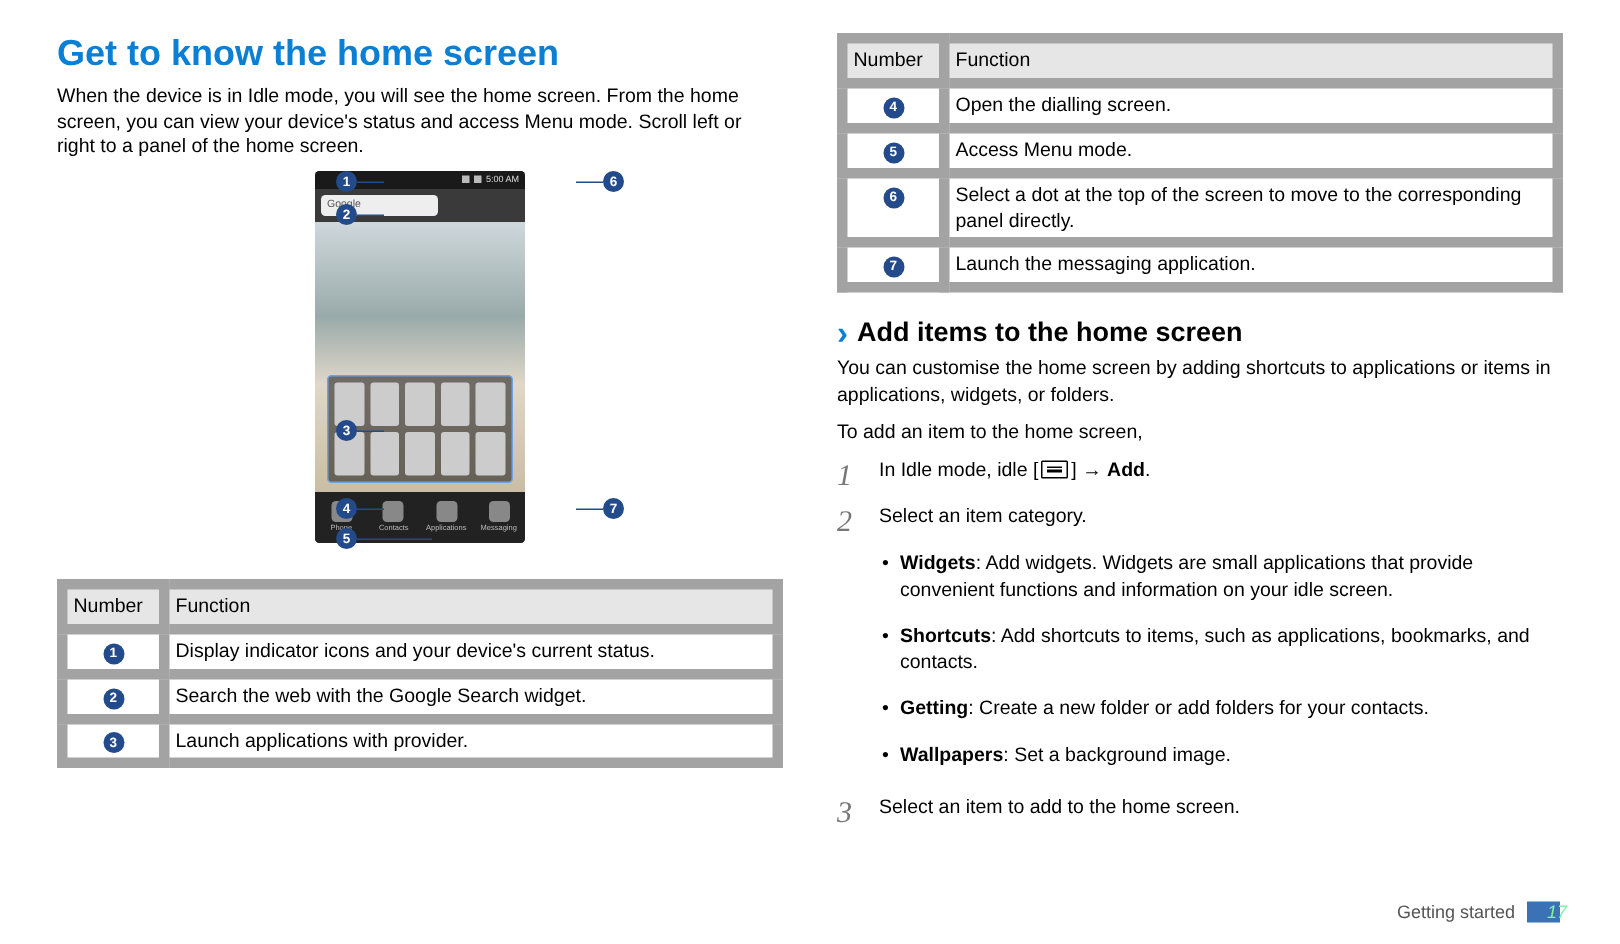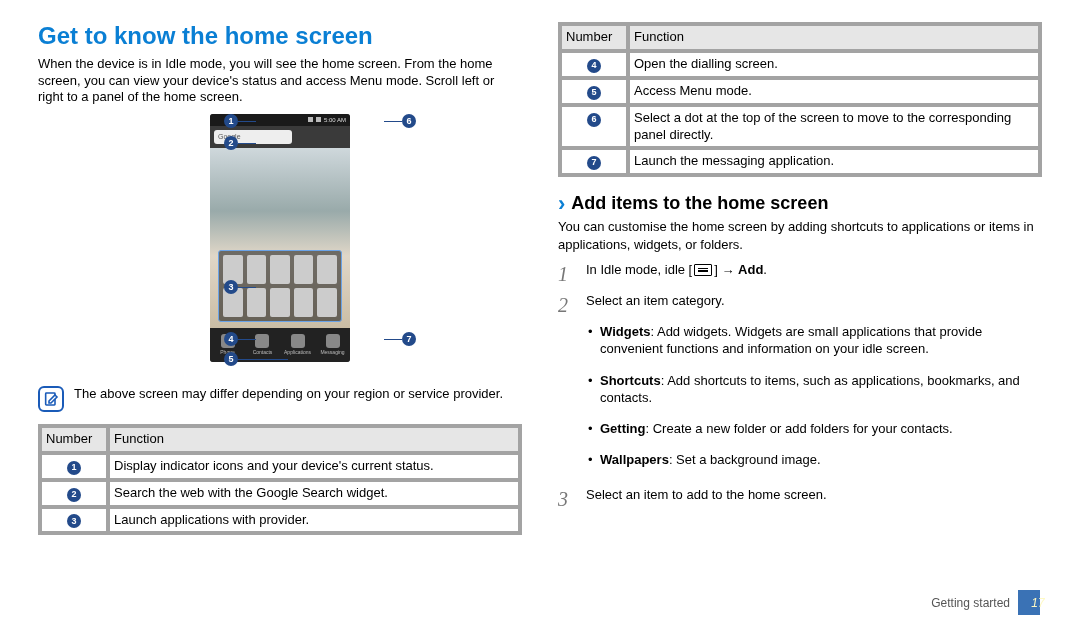--- a/index.html
+++ b/index.html
@@ -106,21 +106,21 @@
     display:flex; align-items:center; justify-content:center; flex:none;
     color:#1a5bb8; font-weight:700;
   }
   .note-icon svg { width:16px; height:16px; }
   .note-text { line-height:1.28; }
 
   table.func {
     width:100%; border-collapse:collapse; font-size:13px;
   }
   table.func th, table.func td {
-    border:4px solid #a3a3a3; padding:3px 4px; text-align:left; vertical-align:top;
+    border:7px solid #a3a3a3; padding:3px 4px; text-align:left; vertical-align:top;
     line-height:1.3;
   }
   table.func th {
     background:#e6e6e6; font-weight:400;
   }
   table.func td:first-child { width:68px; text-align:center; }
 
   .num-badge {
     display:inline-flex; width:14px; height:14px; border-radius:50%;
     background:#234a8a; color:#fff; align-items:center; justify-content:center;
@@ -163,21 +163,21 @@
   .key-icon::after { bottom:3px; }
   .key-icon .mid { position:absolute; left:3px; right:3px; top:5px; height:1px; background:#000; }
 
   .footer {
     position:absolute; right:40px; bottom:14px;
     display:flex; align-items:center; gap:8px;
     font-size:12px;
   }
   .footer .section-name { color:#555; }
   .footer .pg {
-    background:#3a72b5; color:#fef9c3; width:22px; height:25px;
+    background:#3a72b5; color:#86efac; width:22px; height:14px;
     display:flex; align-items:center; justify-content:center;
     font-style:italic; font-size:12px;padding-left:18px;
   }
 </style>
 </head>
 <body>
 
 <div class="page-wrap">
 
   <div class="col">
@@ -239,29 +239,20 @@
               <div class="dl">Applications</div>
             </div>
           <div class="dock-ico">
               <div class="di"></div>
               <div class="dl">Messaging</div>
             </div>
         </div>
       </div>
     </div>
 
-    <div class="note-row">
-      <div class="note-icon">
-        <svg viewBox="0 0 24 24" fill="none" stroke="#1a5bb8" stroke-width="2.4">
-          <rect x="4" y="3" width="14" height="18" rx="1"></rect>
-          <path d="M18 6l3 3-9 9H9v-3l9-9z" fill="#fff"></path>
-        </svg>
-      </div>
-      <div class="note-text">The above screen may differ depending on your region or service provider.</div>
-    </div>
 
     <table class="func">
       <tbody>
           <tr>
         <th>Number</th>
         <th>Function</th>
       </tr>
       <tr>
         <td><span class="num-badge">1</span></td>
         <td>Display indicator icons and your device's current status.</td>
@@ -302,20 +293,21 @@
         <td>Launch the messaging application.</td>
       </tr>
     </tbody>
       </table>
 
     <h2 class="sub">
       <span class="chevron">›</span>
       <span>Add items to the home screen</span>
     </h2>
     <p class="body">You can customise the home screen by adding shortcuts to applications or items in applications, widgets, or folders.</p>
+    <p class="body">To add an item to the home screen,</p>
 
     <div class="step-row">
       <div class="step-num">1</div>
       <div class="step-body">
         <span>In Idle mode, idle [</span><span class="key-icon"><span class="mid"></span></span><span>] → </span><strong>Add</strong><span>.</span>
       </div>
     </div>
 
     <div class="step-row">
       <div class="step-num">2</div>

